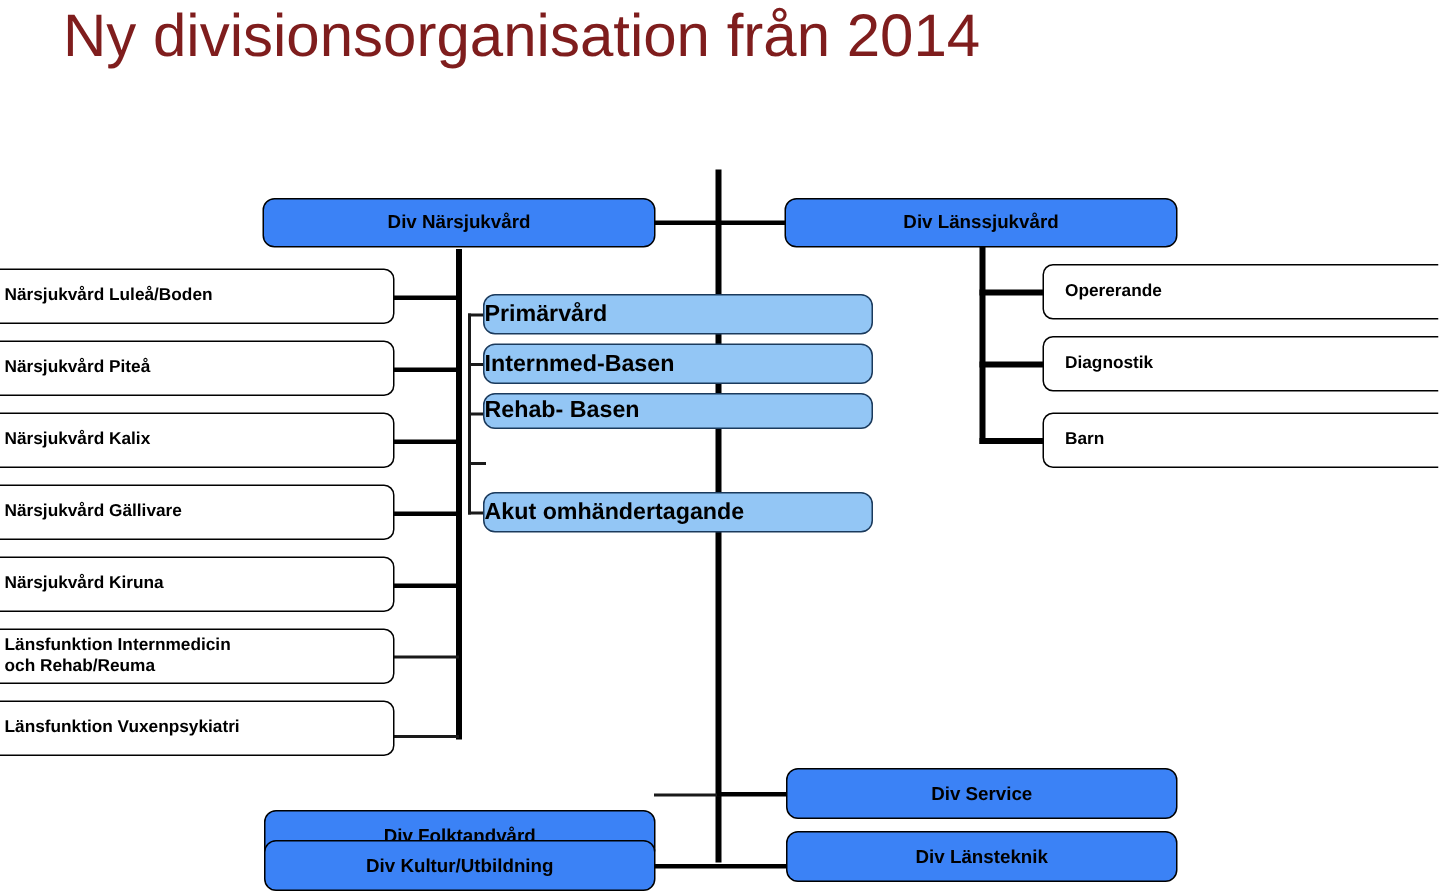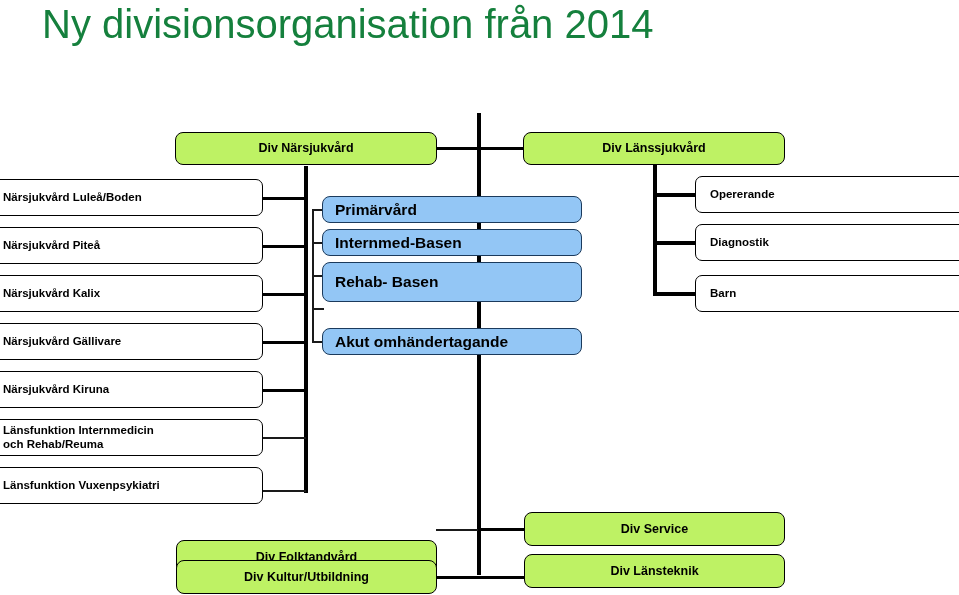--- a/index.html
+++ b/index.html
@@ -21,21 +21,21 @@
   }
 
   
   .title {
     position: absolute;
     left: 42px;
     top: 2px;
     font-size: 40px;
     font-weight: 400;
     letter-spacing: 0px;
-    color: #15803d;
+    color: #7f1d1d;
     white-space: nowrap;
     font-family: "Liberation Sans", sans-serif;
   }
 
   
   .node {
     position: absolute;
     box-sizing: border-box;
     border: 1.5px solid #000000;
     border-radius: 7px;
@@ -59,21 +59,21 @@
   }
   .node.root .label {
     text-align: center;
     font-size: 12px;
     font-weight: bold;
     color: #000000;
   }
 
   
   .node.grey {
-    background: #bef264;
+    background: #3b82f6;
     border-width: 1.6px;
     border-radius: 8px;
     justify-content: center;
   }
   .node.grey .label {
     text-align: center;
     font-size: 12.5px;
     font-weight: bold;
     color: #000000;
   }
@@ -90,21 +90,21 @@
     padding-left: 14px;
   }
 
   
   .node.blue {
     background: #93c6f5;
     border: 1.5px solid #1b3a5c;
     border-radius: 8px;
   }
   .node.blue .label {
-    padding-left: 12px;
+    padding-left: 0;
     text-align: left;
     font-size: 15.5px;
     font-weight: bold;
     color: #000000;
   }
 
   
   .ln {
     position: absolute;
     background: #000000;
@@ -189,21 +189,21 @@
   </div>
 
   <div class="node blue" style="left:322px; top:196px; width:260px; height:27px;">
     <span class="label">Primärvård</span>
   </div>
 
   <div class="node blue" style="left:322px; top:229px; width:260px; height:27px;">
     <span class="label">Internmed-Basen</span>
   </div>
 
-  <div class="node blue" style="left:322px; top:262px; width:260px; height:40px;">
+  <div class="node blue" style="left:322px; top:262px; width:260px; height:24px;">
     <span class="label">Rehab- Basen</span>
   </div>
 
 
   <div class="node blue" style="left:322px; top:328px; width:260px; height:27px;">
     <span class="label">Akut omhändertagande</span>
   </div>
 
   <div class="node white right" style="left:695px; top:176px; width:272px; height:37px;">
     <span class="label">Opererande</span>

